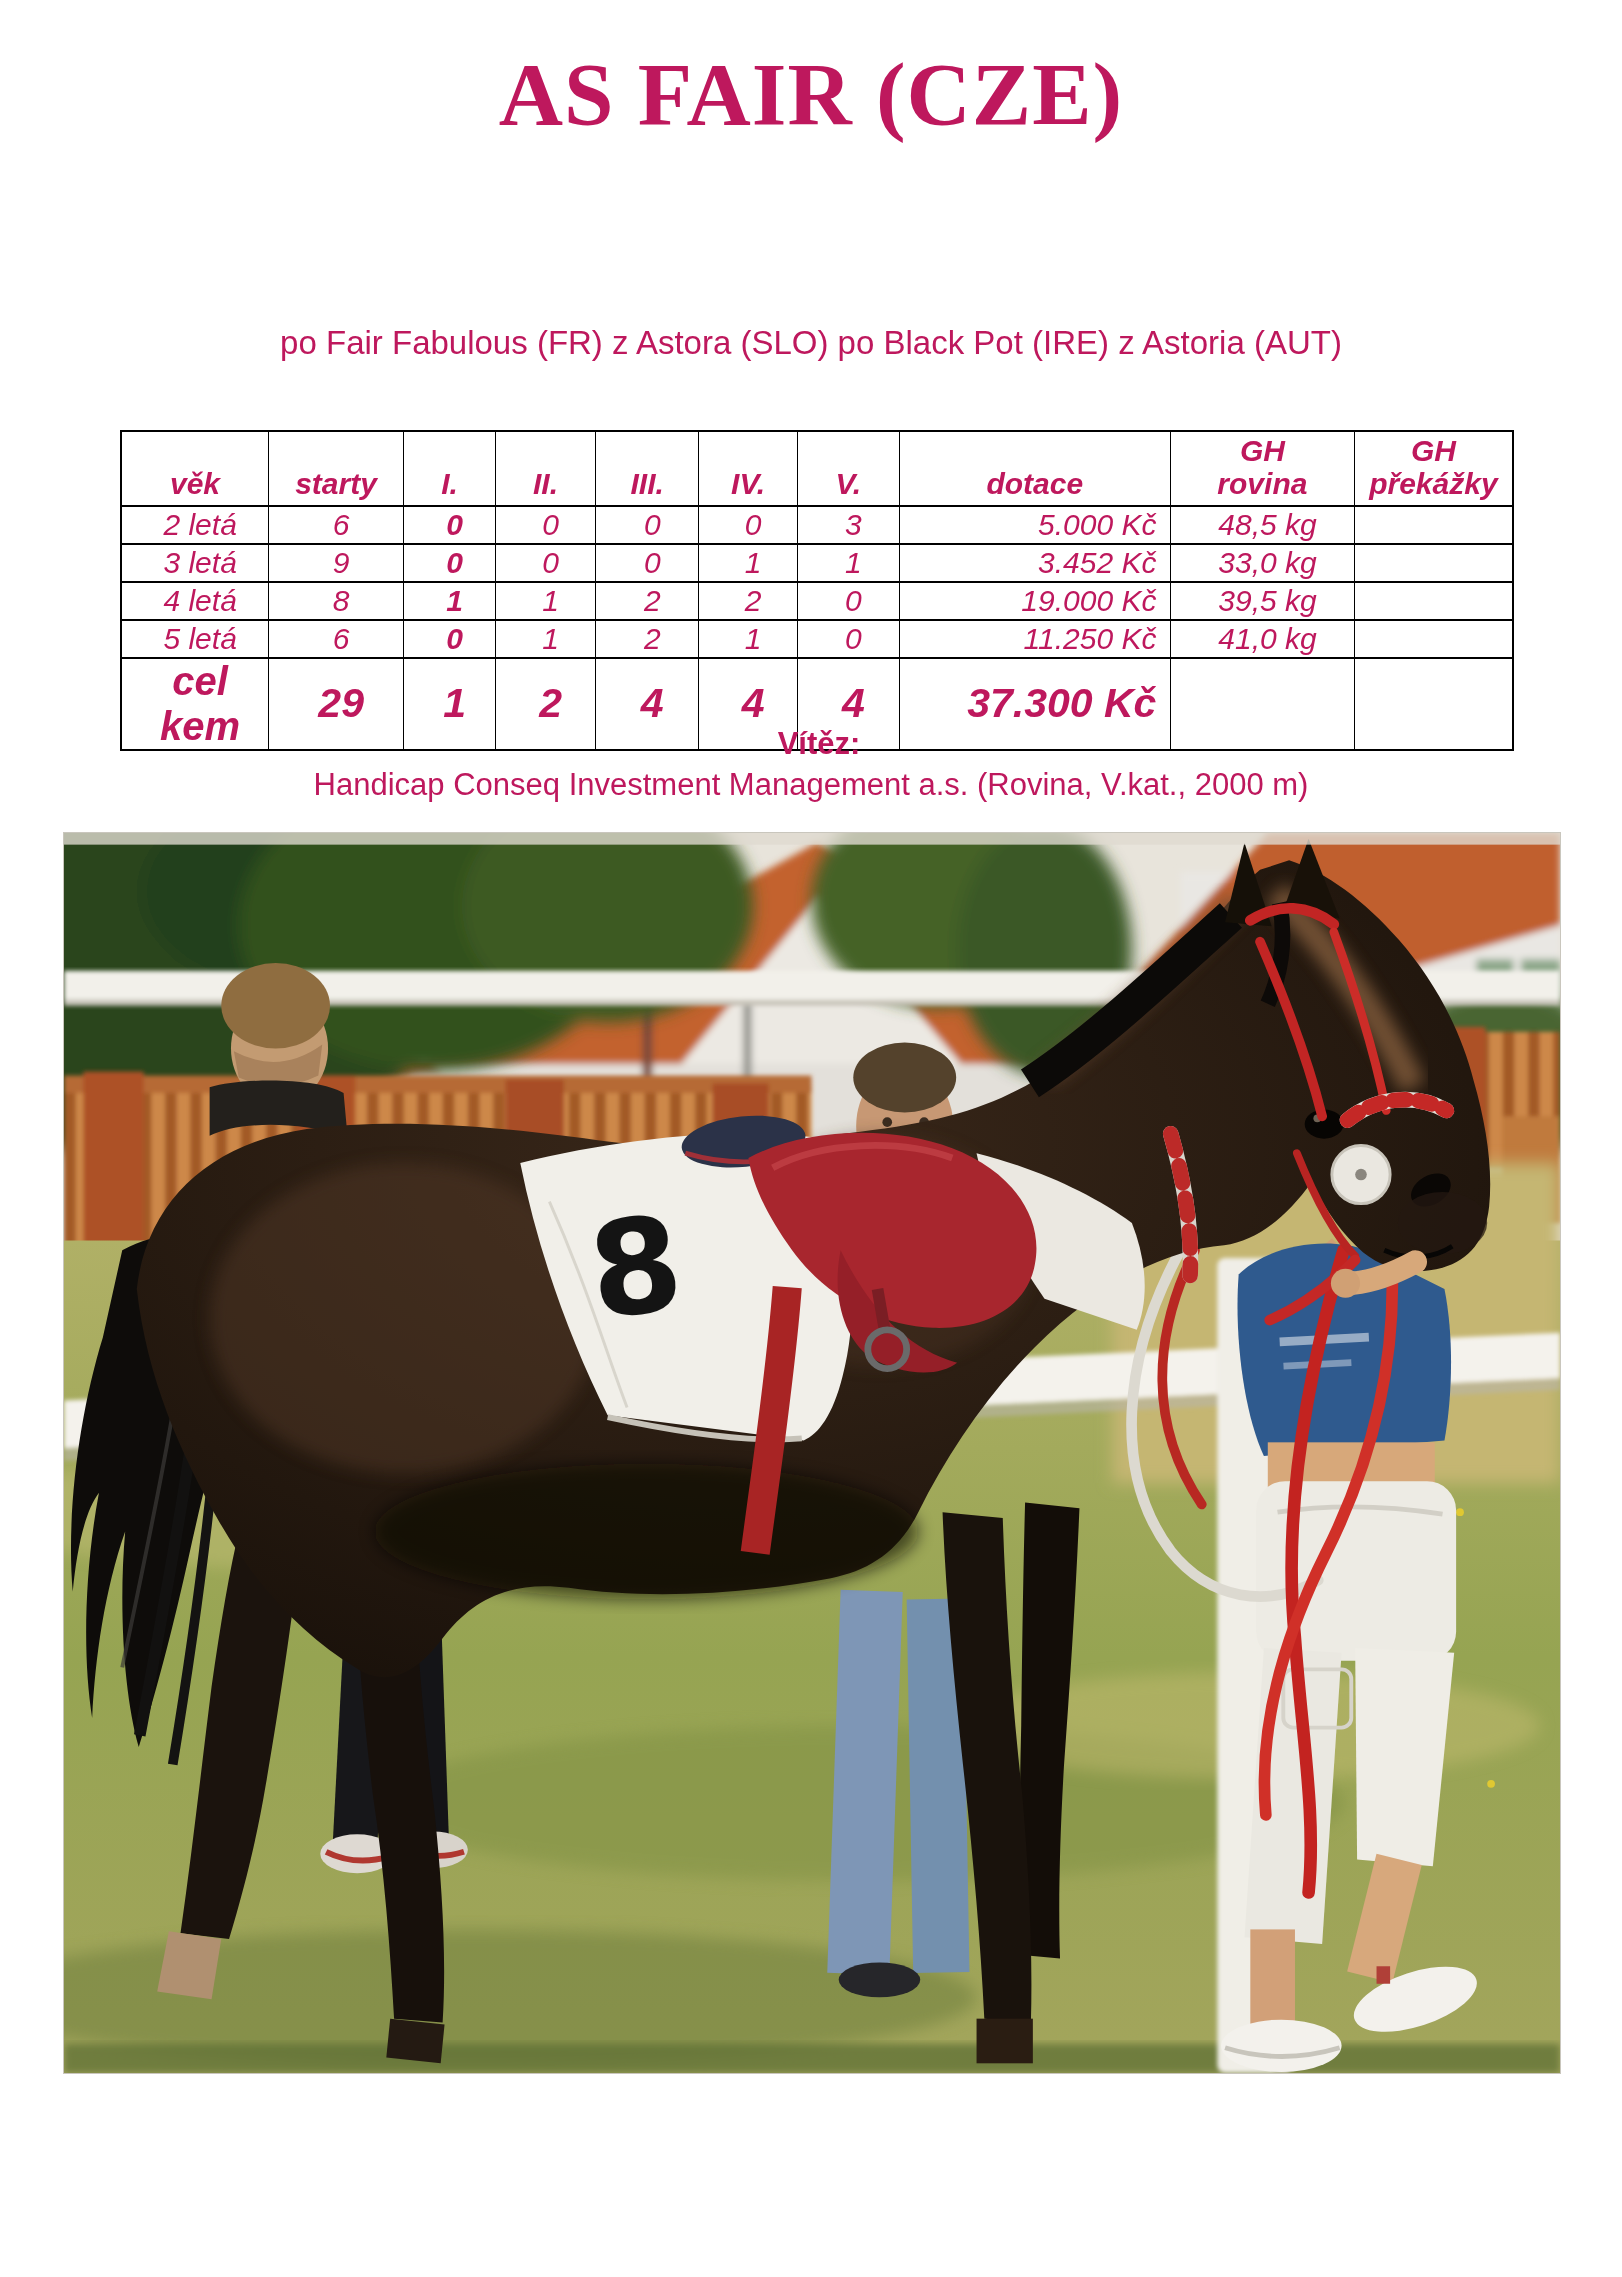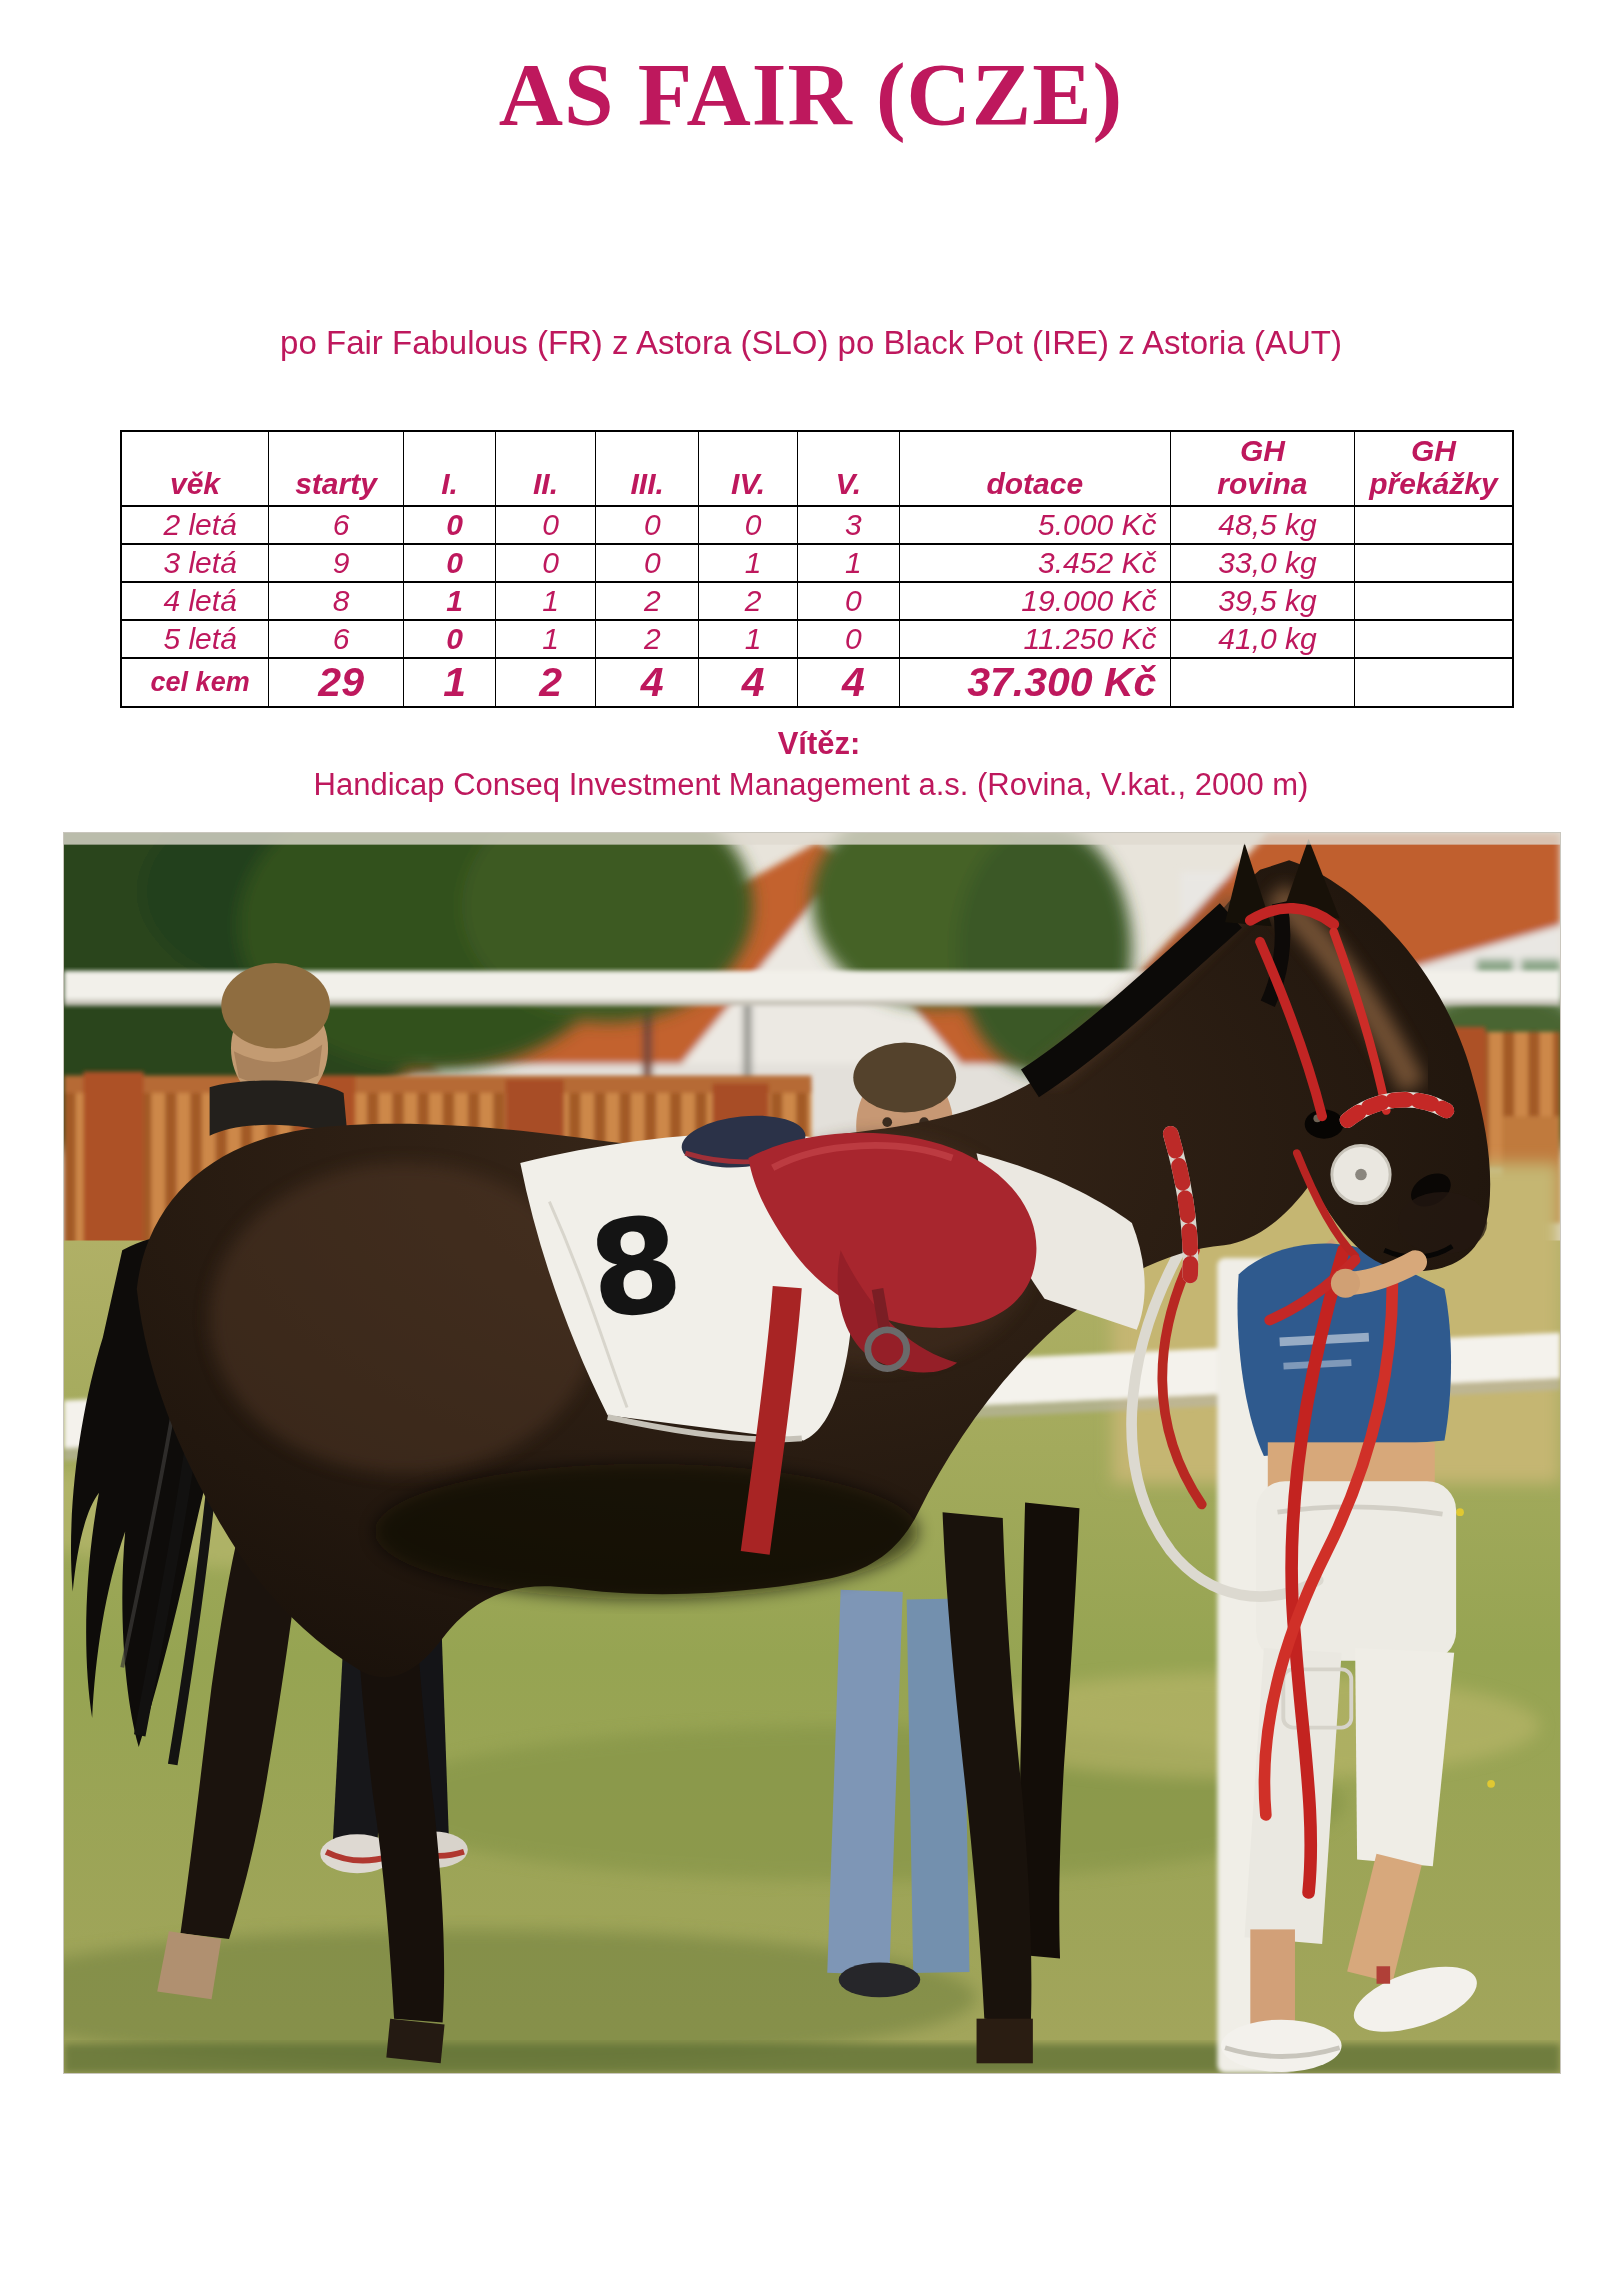--- a/index.html
+++ b/index.html
@@ -141,21 +141,21 @@
         <td class="col-i">0</td>
         <td>1</td>
         <td>2</td>
         <td>1</td>
         <td>0</td>
         <td class="c-dotace">11.250 Kč</td>
         <td>41,0 kg</td>
         <td></td>
       </tr>
       <tr class="total">
-        <td style="font-size:27px">cel kem</td>
+        <td style="font-size:40px">cel kem</td>
         <td>29</td>
         <td>1</td>
         <td>2</td>
         <td>4</td>
         <td>4</td>
         <td>4</td>
         <td class="c-dotace">37.300 Kč</td>
         <td></td>
         <td></td>
       </tr>

